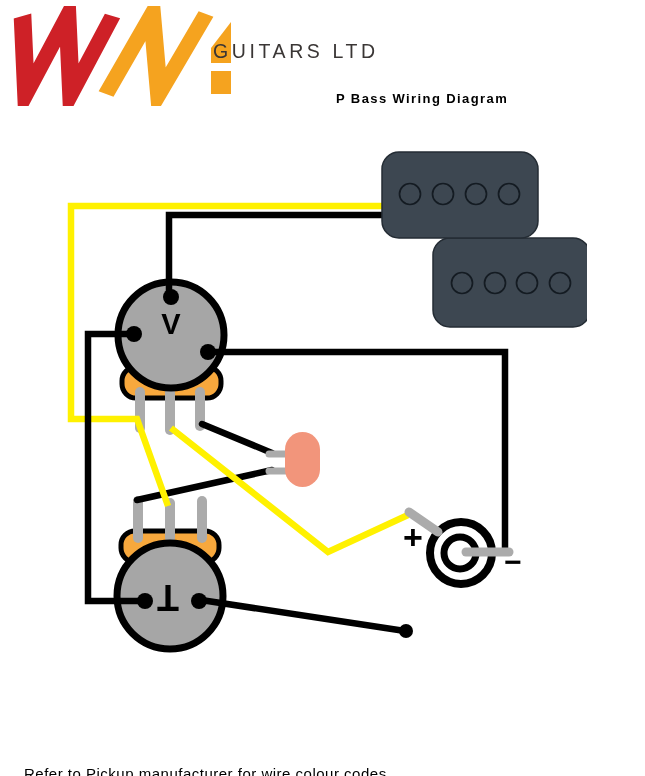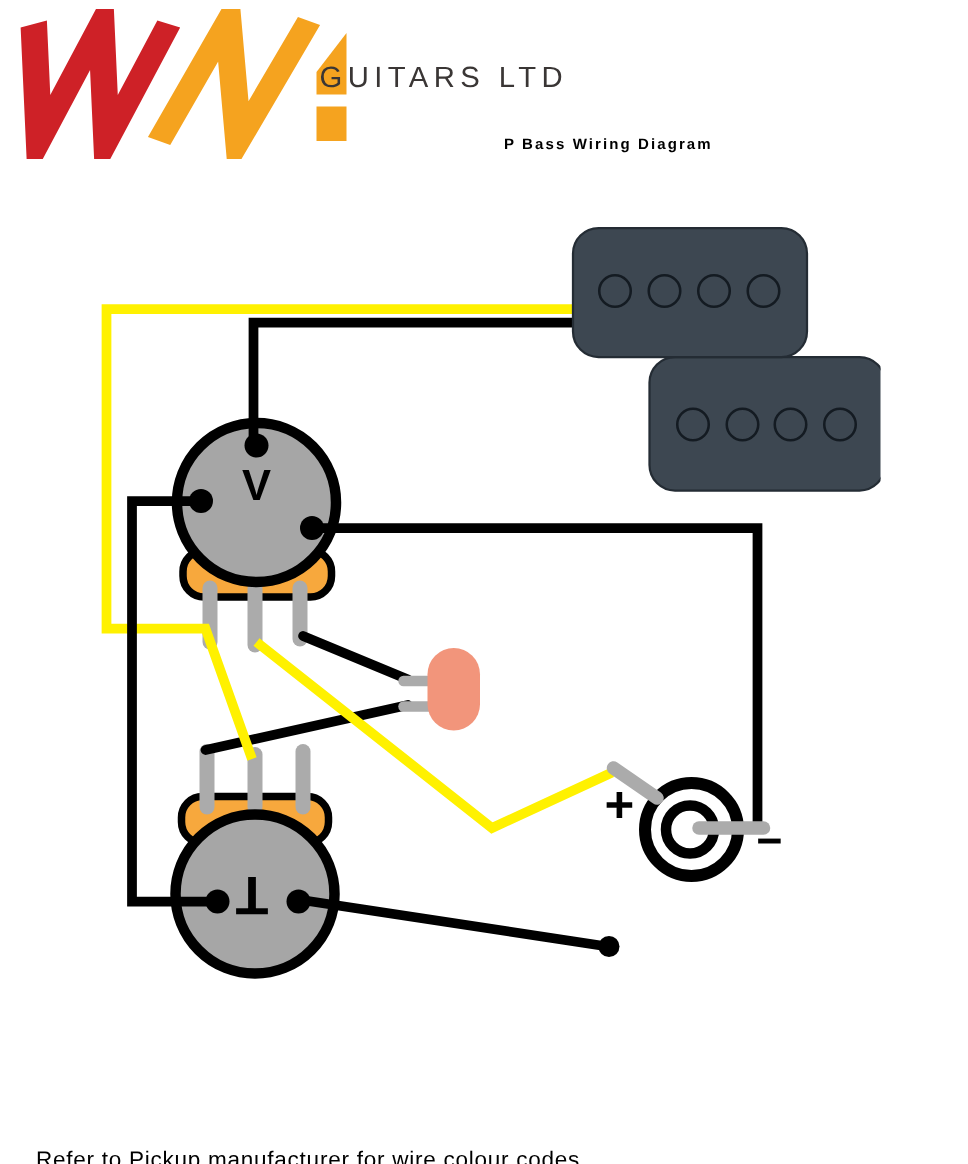--- a/index.html
+++ b/index.html
@@ -5,21 +5,21 @@
   html,body{margin:0;padding:0;background:#ffffff;}
   .stage{
     position:relative;
     width:587px;height:776px;
     background:#ffffff;
     overflow:hidden;
     font-family:"Liberation Sans", sans-serif;
   }
   .abs{position:absolute;}
   .title-text{
-    font-size:10px;font-weight:700;color:#000;
+    font-size:13px;font-weight:700;color:#000;
     letter-spacing:1.4px;white-space:nowrap;
   }
   .ground-text{
     font-size:15.5px;font-weight:700;color:#000;
     letter-spacing:1.1px;white-space:nowrap;
   }
   .footer-text{
     font-size:15px;font-weight:400;color:#000;
     letter-spacing:0.5px;white-space:nowrap;margin-top:28px;
   }

